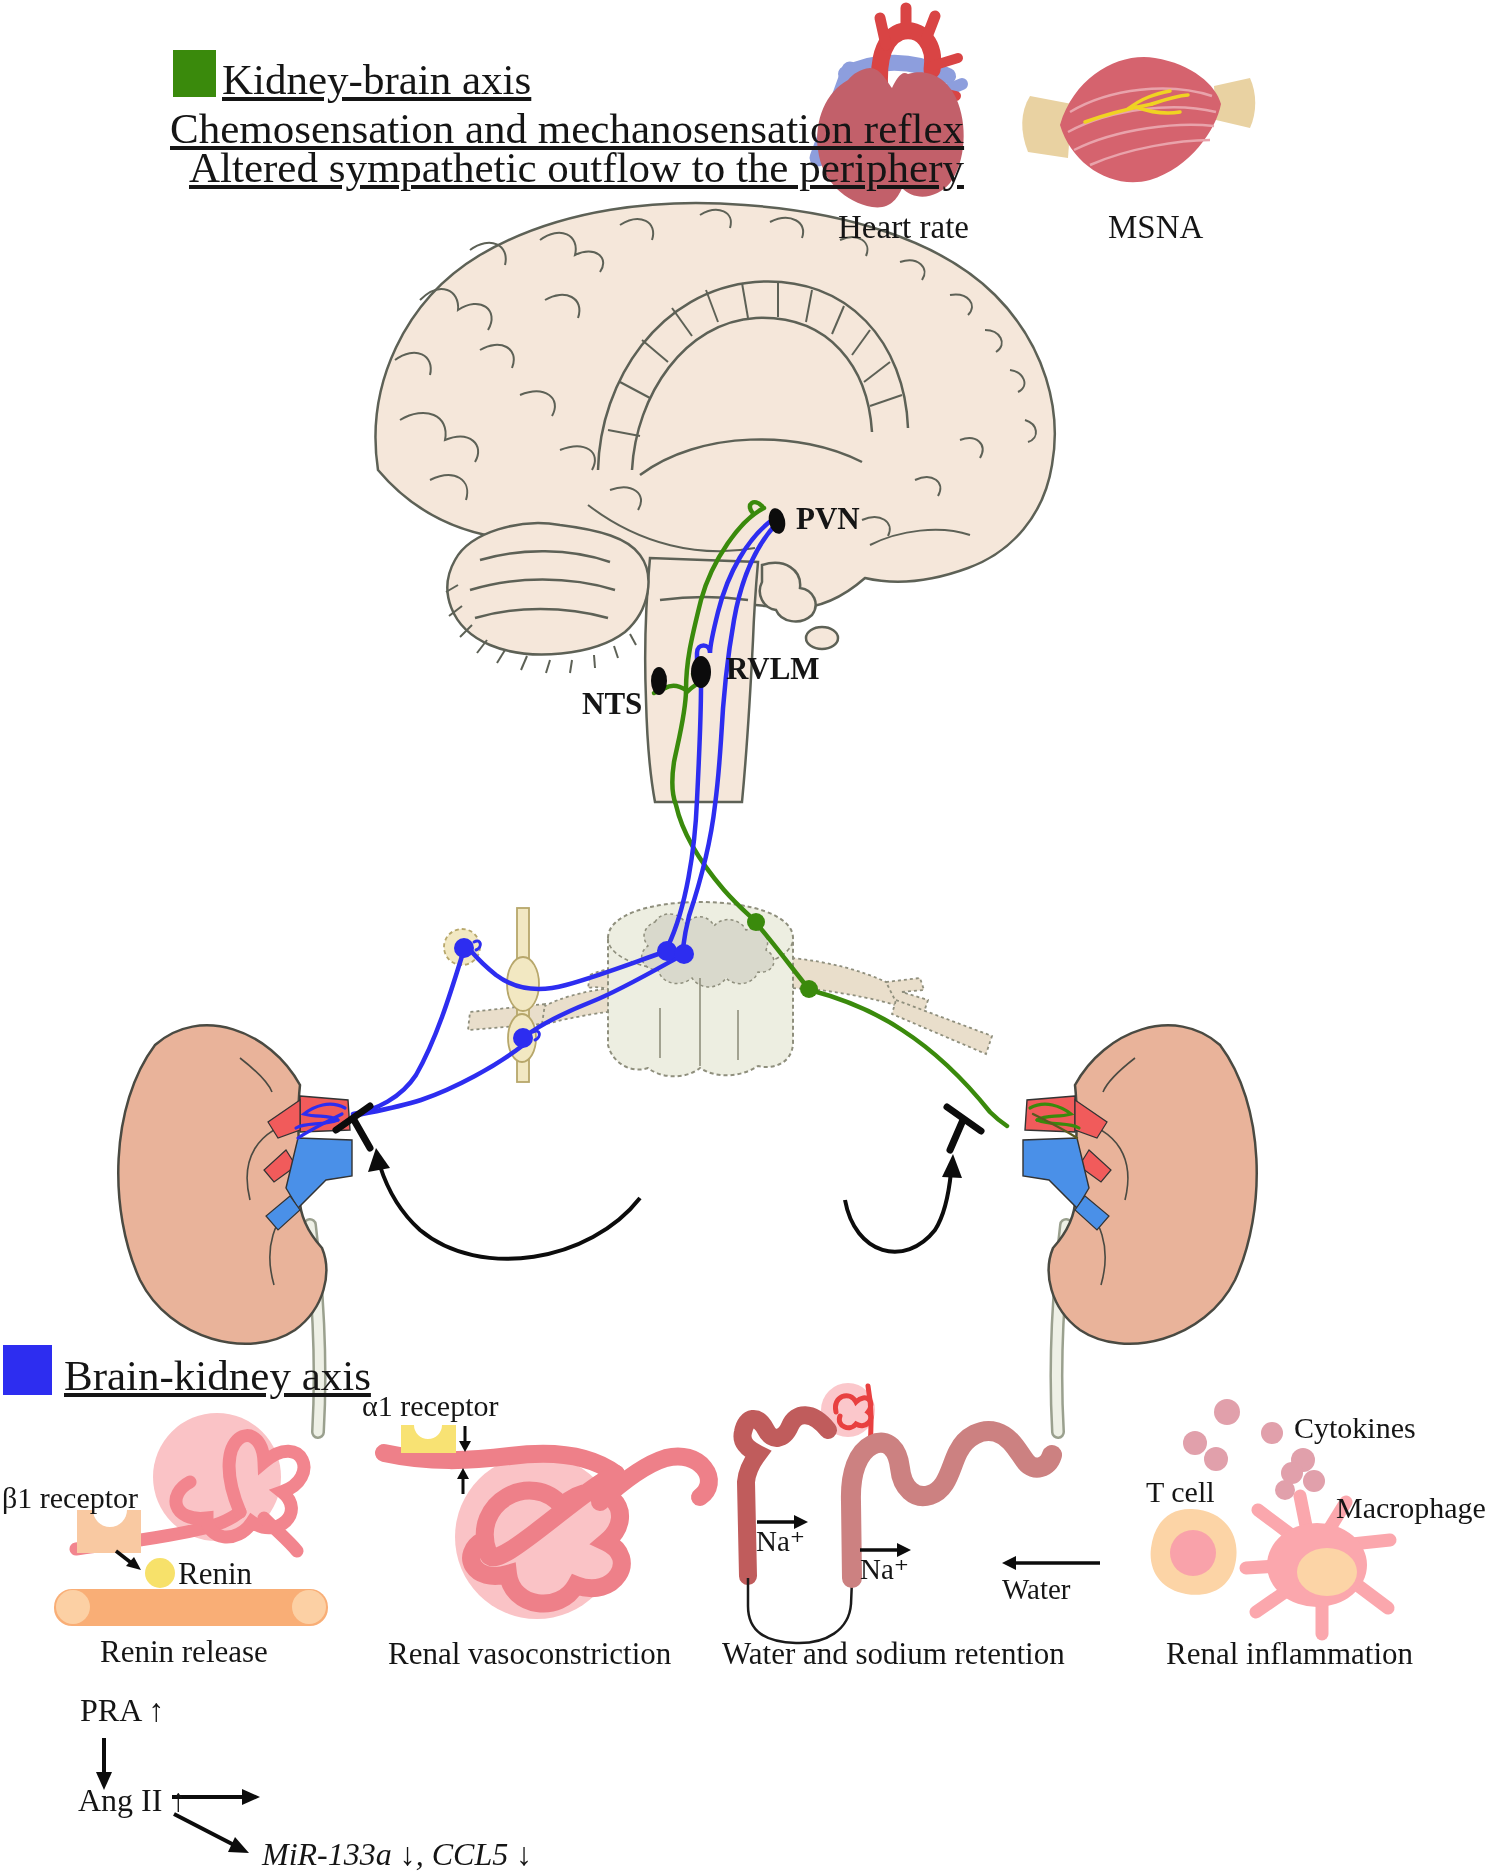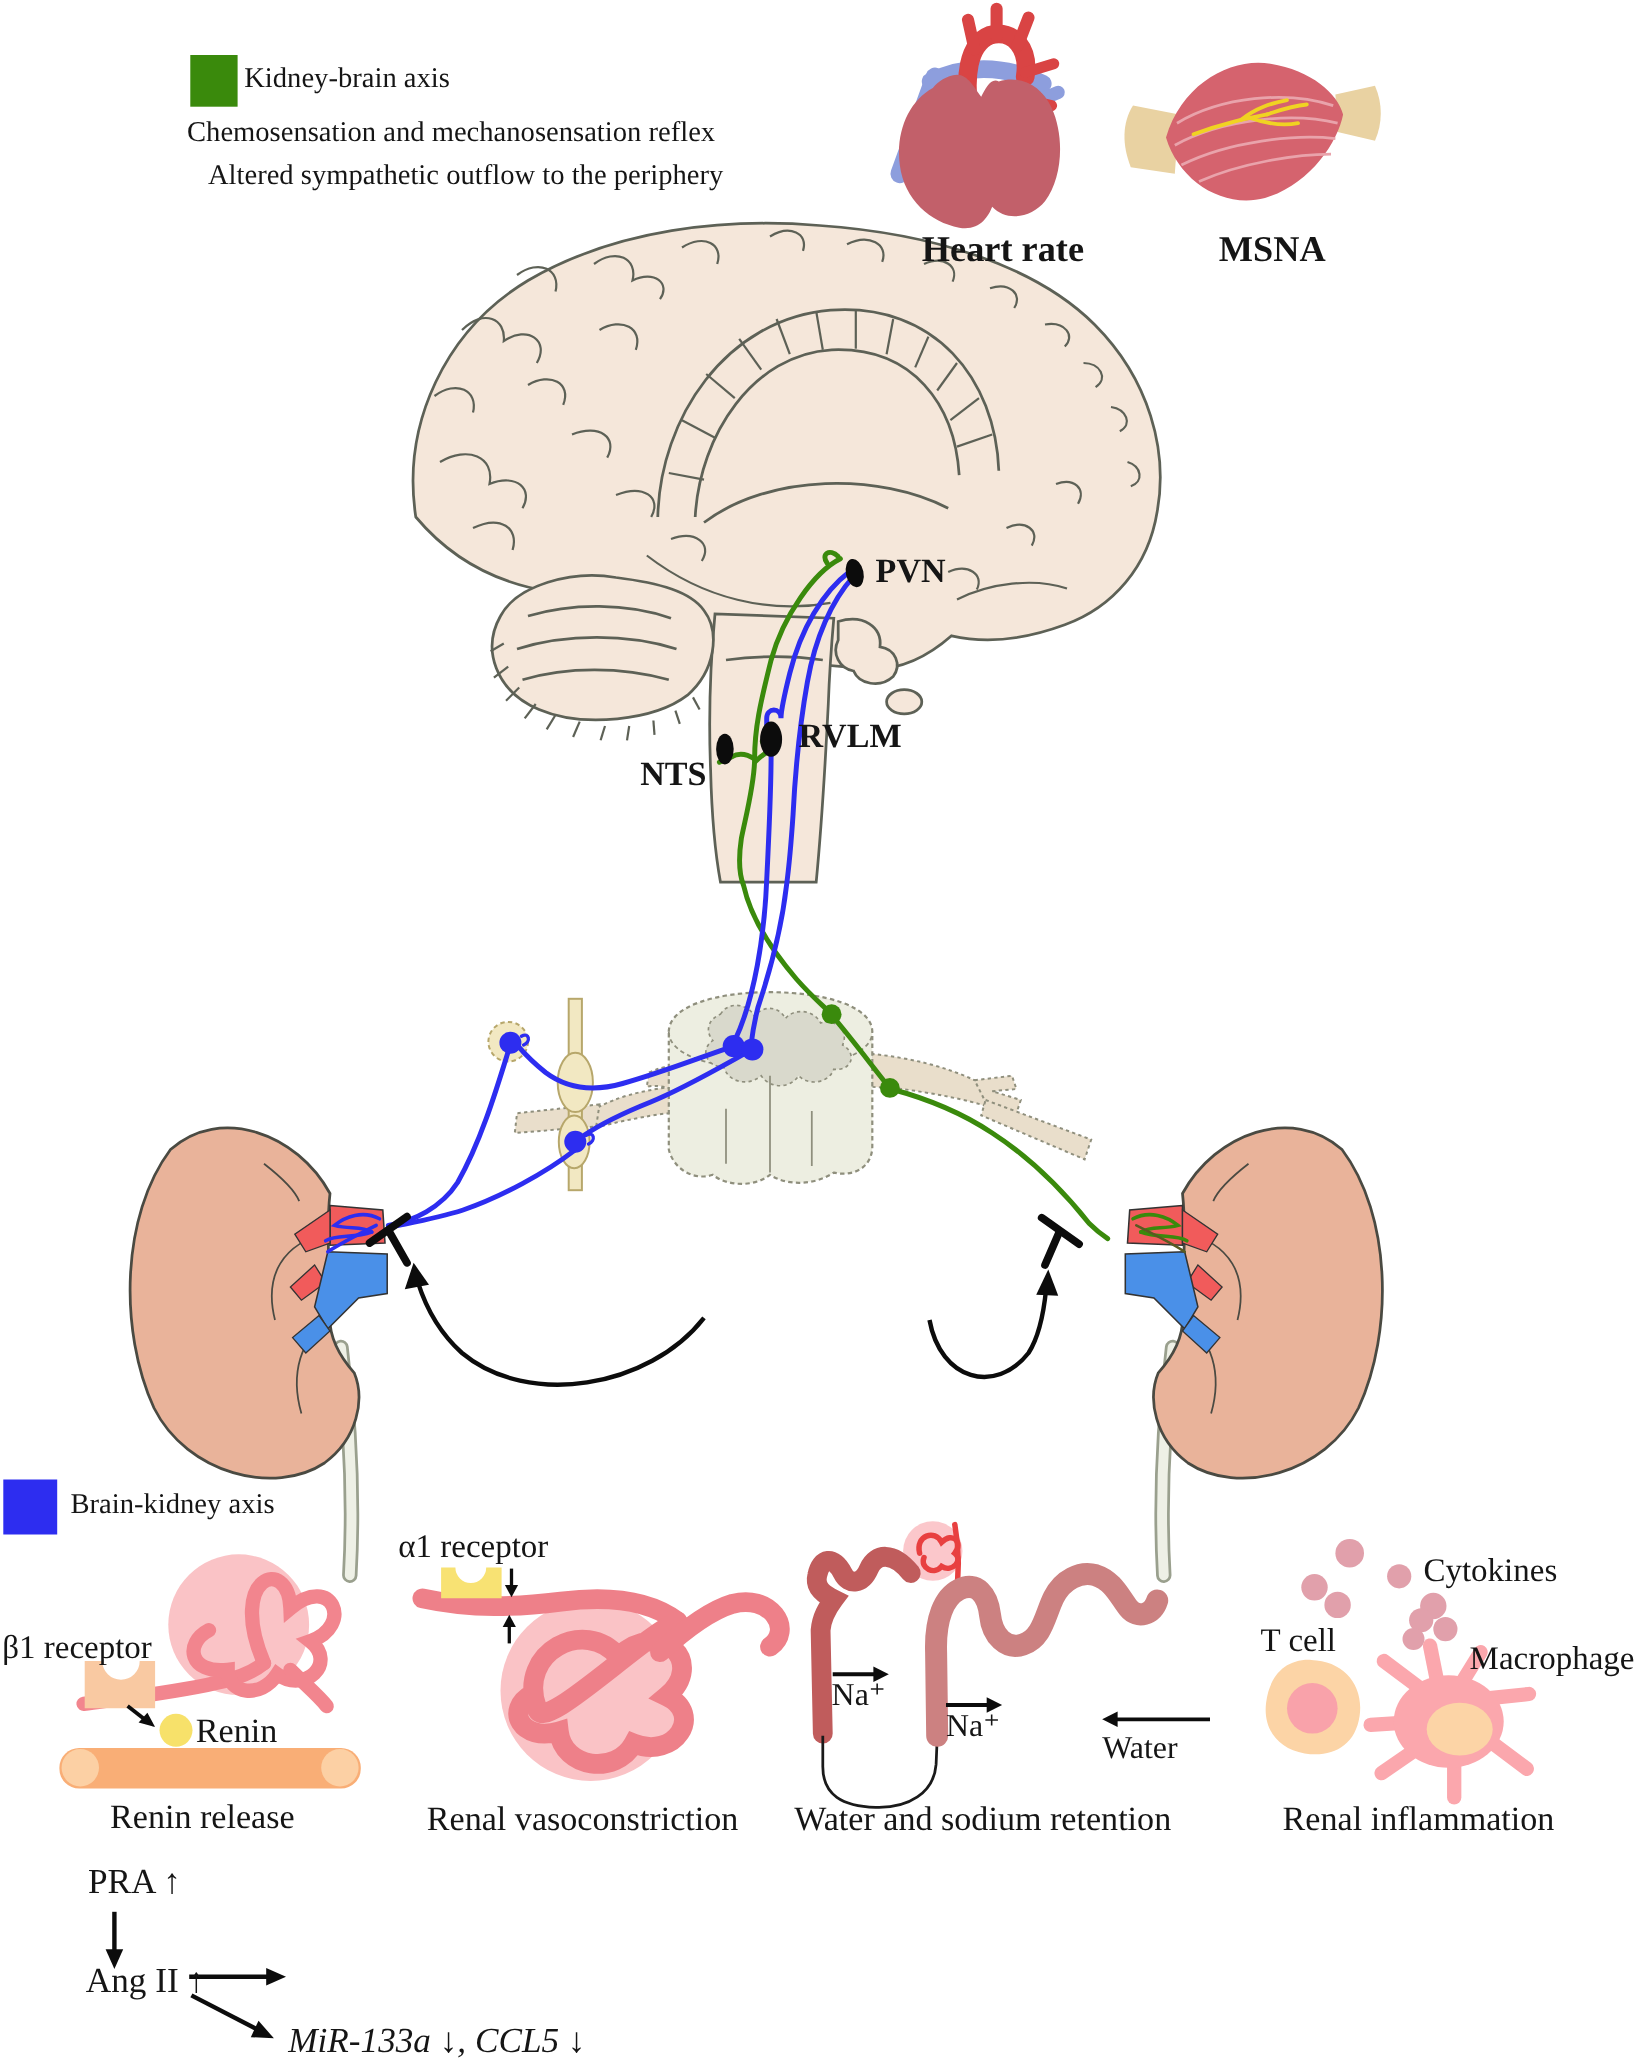--- a/index.html
+++ b/index.html
@@ -1,20 +1,20 @@
 <!DOCTYPE html>
 <html><head>
 <meta charset="utf-8">
 <style>
   html,body{margin:0;padding:0;background:#ffffff;}
   .canvas{position:relative;width:1502px;height:1874px;background:#ffffff;overflow:hidden;
           font-family:"Liberation Serif","DejaVu Serif",serif;color:#111;}
   .art{position:absolute;left:0;top:0;}
   .lbl{position:absolute;white-space:nowrap;color:#151515;line-height:1.05;}
-  .fs34{font-size:26px;} .fs33{font-size:33px;font-weight:bold;} .fs32{font-size:32px;}
+  .fs34{font-size:43px;text-decoration:underline;} .fs33{font-size:33px;} .fs32{font-size:32px;}
   .fs31{font-size:31px;} .fs30{font-size:30px;} .fs29{font-size:29px;}
   .big{font-size:42px;}
   .bold{font-weight:bold;}
   .swatch{position:absolute;}
   .sw-green{left:173px;top:50px;width:43px;height:47px;background:#3a8a0c;}
   .sw-blue{left:3px;top:1345px;width:49px;height:50px;background:#2d2df0;}
 </style>
 </head>
 <body>
 

